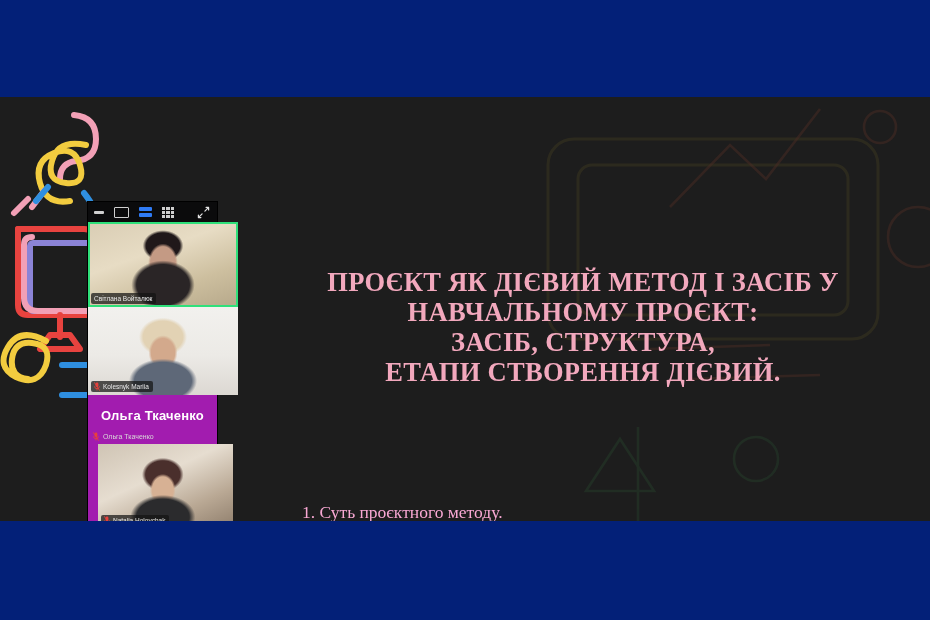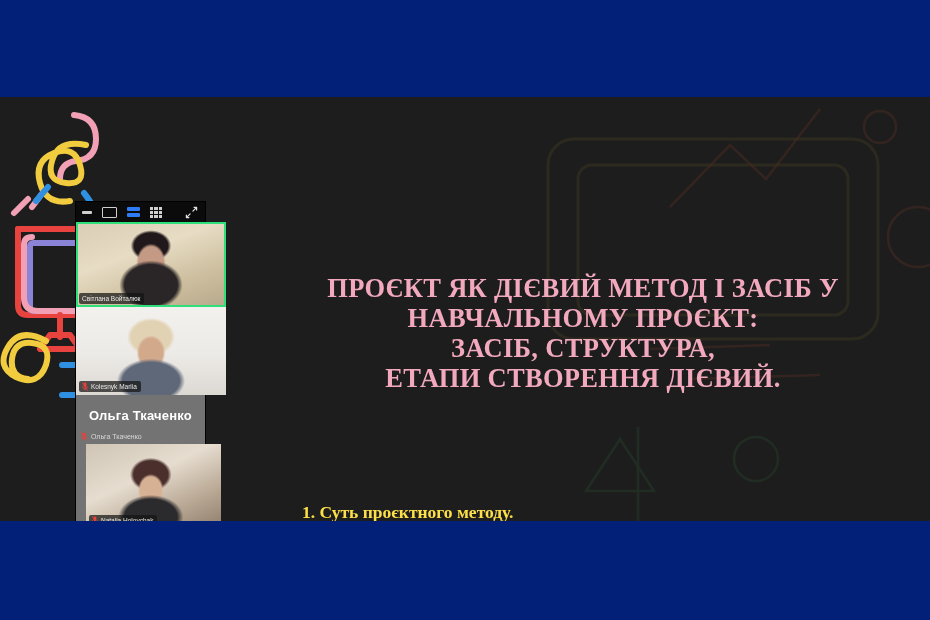--- a/index.html
+++ b/index.html
@@ -17,22 +17,22 @@
   }
 
   
   .doodleRight{position:absolute;pointer-events:none;}
 
   
   #leftDoodle{position:absolute;left:0;top:0;width:120px;height:424px;}
 
   
   #zoomWin{
-    position:absolute;left:76px;top:105px;width:129px;height:362px;
-    background:#737373;
+    position:absolute;left:88px;top:105px;width:129px;height:362px;
+    background:#a21caf;
     box-shadow:0 0 0 1px #000;
   }
   #zoomToolbar{
     height:20px;background:#0b0b0c;position:relative;
     display:flex;align-items:center;padding-left:6px;gap:10px;
   }
   .tbIcon{display:block;}
   .icoMin{width:10px;height:3px;background:#cfcfcf;border-radius:1px;}
   .icoSpeaker{width:13px;height:9px;border:1.6px solid #cfcfcf;border-radius:1px;}
   .icoBars{width:13px;height:10px;display:flex;flex-direction:column;justify-content:space-between;}
@@ -74,32 +74,32 @@
     text-align:center;padding:13px 0 9px 0;letter-spacing:.2px;
   }
   .subLabel{
     display:flex;align-items:center;gap:4px;
     padding:0 0 3px 5px;color:#d8d8d8;font-size:7px;white-space:nowrap;
   }
   #innerVidWrap{margin:0 5px 0 10px;position:relative;}
 
   
   #title{
-    position:absolute;left:258px;top:176px;width:650px;
+    position:absolute;left:258px;top:170px;width:650px;
     text-align:center;
     color:#f2a8bd;
     font-family:"Liberation Serif",serif;
     font-weight:bold;font-size:26.5px;line-height:30px;
     letter-spacing:.3px;
   }
   #agenda{
     position:absolute;left:302px;top:396px;width:560px;
-    color:#fde047;
+    color:#f9a8d4;
     font-family:"Liberation Serif",serif;
-    font-weight:bold;font-size:17.5px;line-height:38px;
+    font-weight:normal;font-size:17.5px;line-height:38px;
   }
   .agendaItem{white-space:nowrap;}
 </style>
 </head>
 <body>
 
 <div id="stage">
 
   <div id="slide">
 

